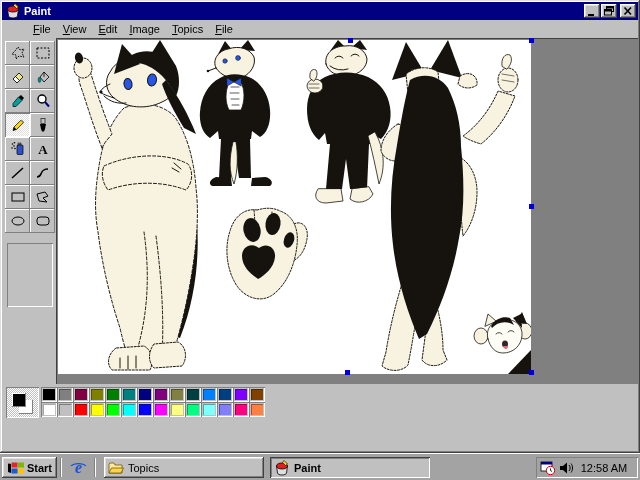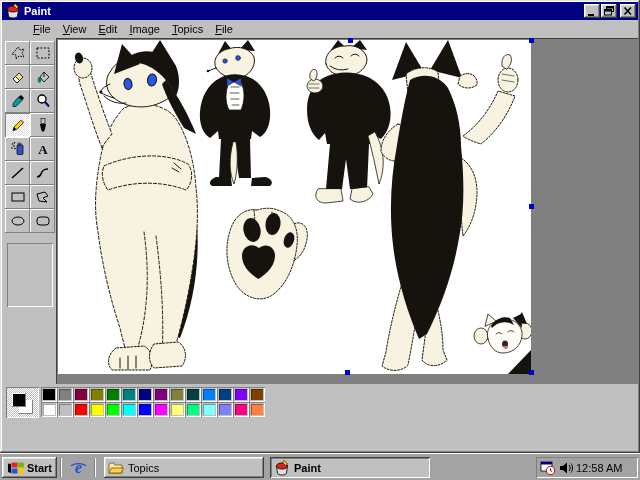--- a/index.html
+++ b/index.html
@@ -70,21 +70,21 @@
   #quicklaunch{position:absolute;left:66px;top:4px;width:24px;height:19px;display:flex;align-items:center;justify-content:center;}
   #quicklaunch svg{width:17px;height:17px;}
   .taskbtn{position:absolute;top:3px;height:21px;width:160px;display:flex;align-items:center;
            padding:0 4px;gap:4px;background:#c0c0c0;box-sizing:border-box;}
   .taskbtn svg{width:16px;height:16px;flex:none;}
   .taskbtn.active{font-weight:bold;}
   .taskbtn .lbl{overflow:hidden;white-space:nowrap;}
   #tray{position:absolute;right:2px;top:3px;width:102px;height:21px;display:flex;align-items:center;
         padding:0 6px 0 4px;gap:2px;box-sizing:border-box;}
   #tray svg{width:16px;height:16px;flex:none;}
-  #tray-time{flex:1;text-align:left;}
+  #tray-time{flex:1;text-align:center;}
 </style>
 </head>
 <body>
 
 <div id="screen">
 
   <div id="paint-window" class="winborder">
 
     <div id="titlebar">
       <span class="ticon"><svg viewBox="0 0 16 16">

